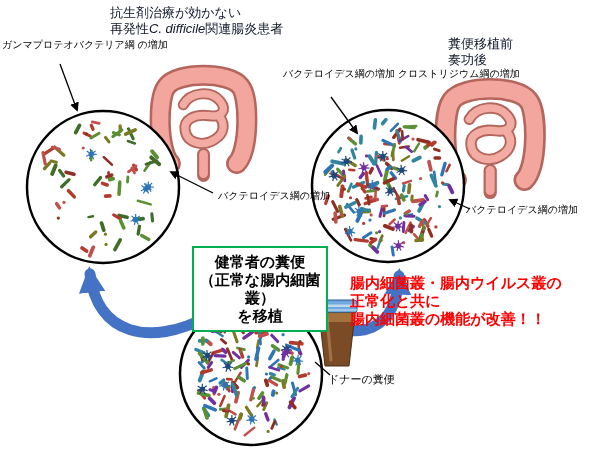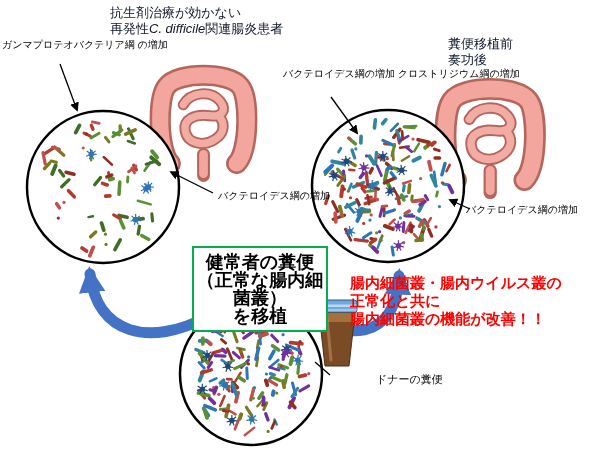--- a/index.html
+++ b/index.html
@@ -11,25 +11,25 @@
   .txt{position:absolute;text-align:left;font-size:13px;line-height:16px;color:#0f172a;z-index:3;}
   .pre-title{left:110px;top:5px;width:205px;}
   .post-title{left:448px;top:36px;width:115px;}
   .it{font-style:italic;}
   .ml{white-space:pre-line;}
   .lbl{position:absolute;font-size:10px;line-height:13px;color:#000;z-index:3;white-space:nowrap;}
   .gamma{left:2px;top:38px;width:130px;text-align:right;}
   .caudo{left:218px;top:189px;}
   .bactero{left:283px;top:67px;width:132px;text-align:left;}
   .micro{left:466px;top:203px;}
-  .donor{left:328px;top:373px;font-size:11px;margin-left:48px;}
+  .donor{left:328px;top:373px;font-size:11px;}
   .box{
     position:absolute;left:192px;top:246px;width:128px;padding:5px 2px;z-index:3;
     border:2.5px solid var(--box-green,#00B050);background:#fff;
-    font-weight:bold;font-size:18px;line-height:18px;text-align:center;
+    font-weight:bold;font-size:15px;line-height:18px;text-align:center;
   }
   .result{
     position:absolute;left:350px;top:274px;width:248px;text-align:left;z-index:3;
     color:var(--result-red,#FF0000);font-weight:bold;font-size:15px;line-height:18px;
   }
 </style>
 </head>
 <body>
 
 <div id="stage">

